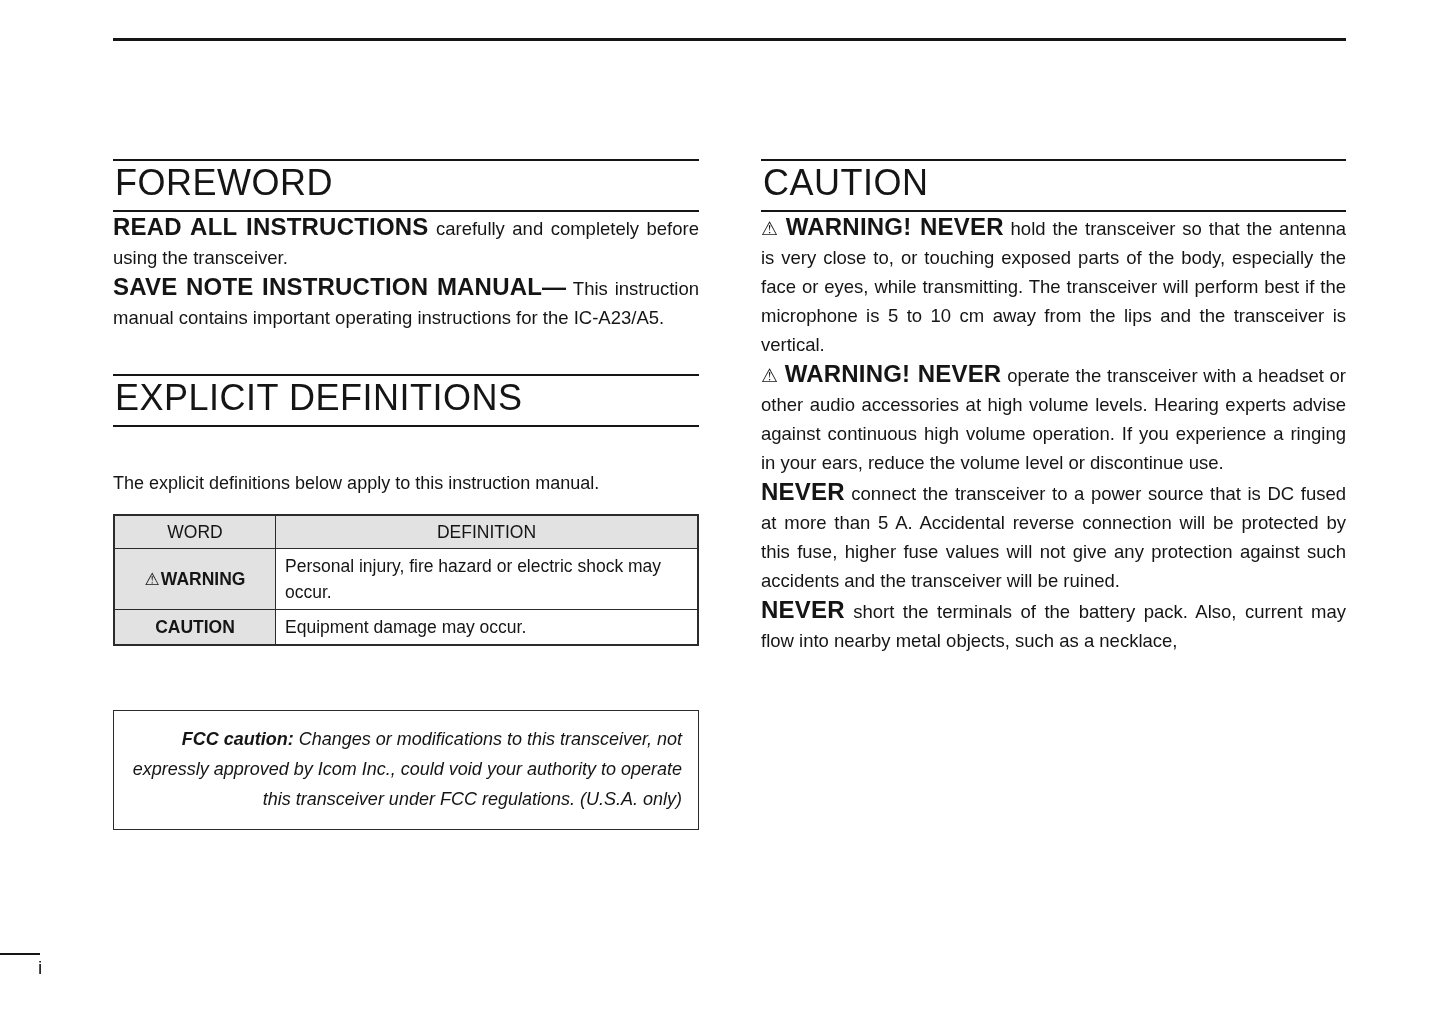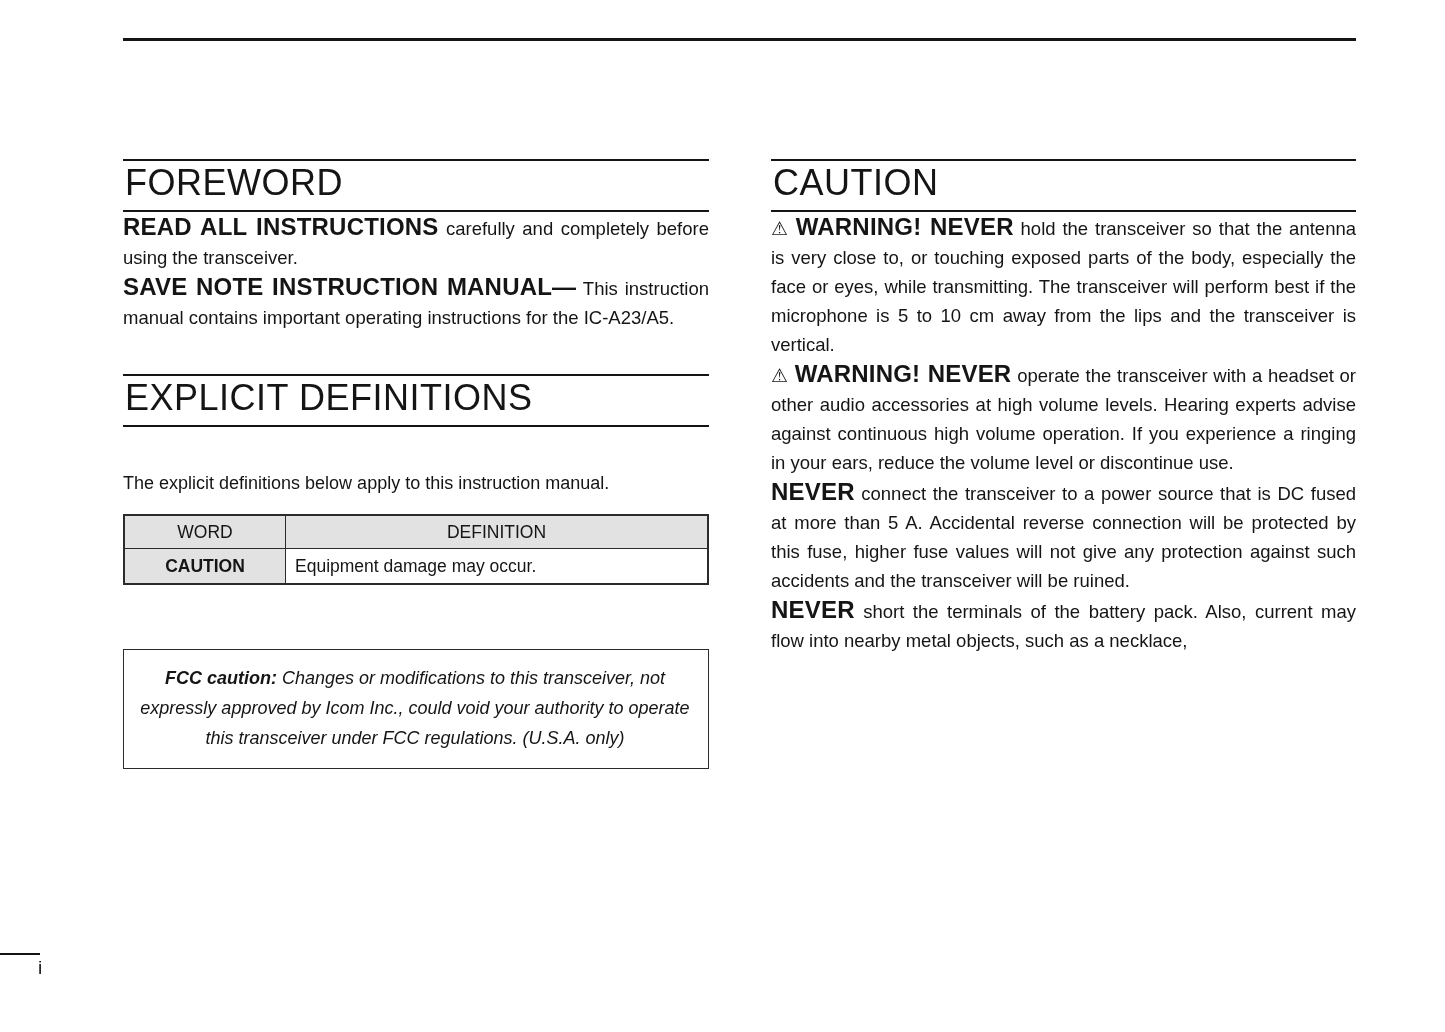--- a/index.html
+++ b/index.html
@@ -10,21 +10,21 @@
   body {
     width: 1445px;
     height: 1032px;
     position: relative;
     font-family: "Liberation Sans", "DejaVu Sans", sans-serif;
     color: #151515;
     overflow: hidden;
   }
   .content {
     position: absolute;
-    left: 123px;
+    left: 113px;
     top: 0;
     width: 1233px;
   }
   .top-rule {
     height: 3px;
     background: #151515;
     margin-top: 38px;
   }
   .columns {
     display: flex;
@@ -108,21 +108,21 @@
     text-align: left;
   }
 
   .fcc-box {
     margin-top: 64px;
     border: 1.5px solid #2b2b2b;
     padding: 13px 16px 15px 14px;
     font-style: italic;
     font-size: 18px;
     line-height: 30px;
-    text-align: center;
+    text-align: right;
   }
   .fcc-lead { font-weight: bold; }
 
   .corner-rule {
     position: absolute;
     left: 0;
     top: 953px;
     width: 40px;
     height: 2px;
     background: #151515;
@@ -157,20 +157,24 @@
 
       <table class="def-table">
         <thead>
           <tr>
             <th>WORD</th>
             <th>DEFINITION</th>
           </tr>
         </thead>
         <tbody>
           <tr>
+            <td class="word-cell"><span class="warn-icon tight">⚠</span><span>WARNING</span></td>
+            <td class="def-cell">Personal injury, fire hazard or electric shock may occur.</td>
+          </tr>
+          <tr>
             <td class="word-cell">CAUTION</td>
             <td class="def-cell">Equipment damage may occur.</td>
           </tr>
         </tbody>
       </table>
 
       <div class="fcc-box"><span class="fcc-lead">FCC caution:</span><span> Changes or modifications to this transceiver, not expressly approved by Icom Inc., could void your authority to operate this transceiver under FCC regulations. (U.S.A. only)</span></div>
 
     </div>
 

